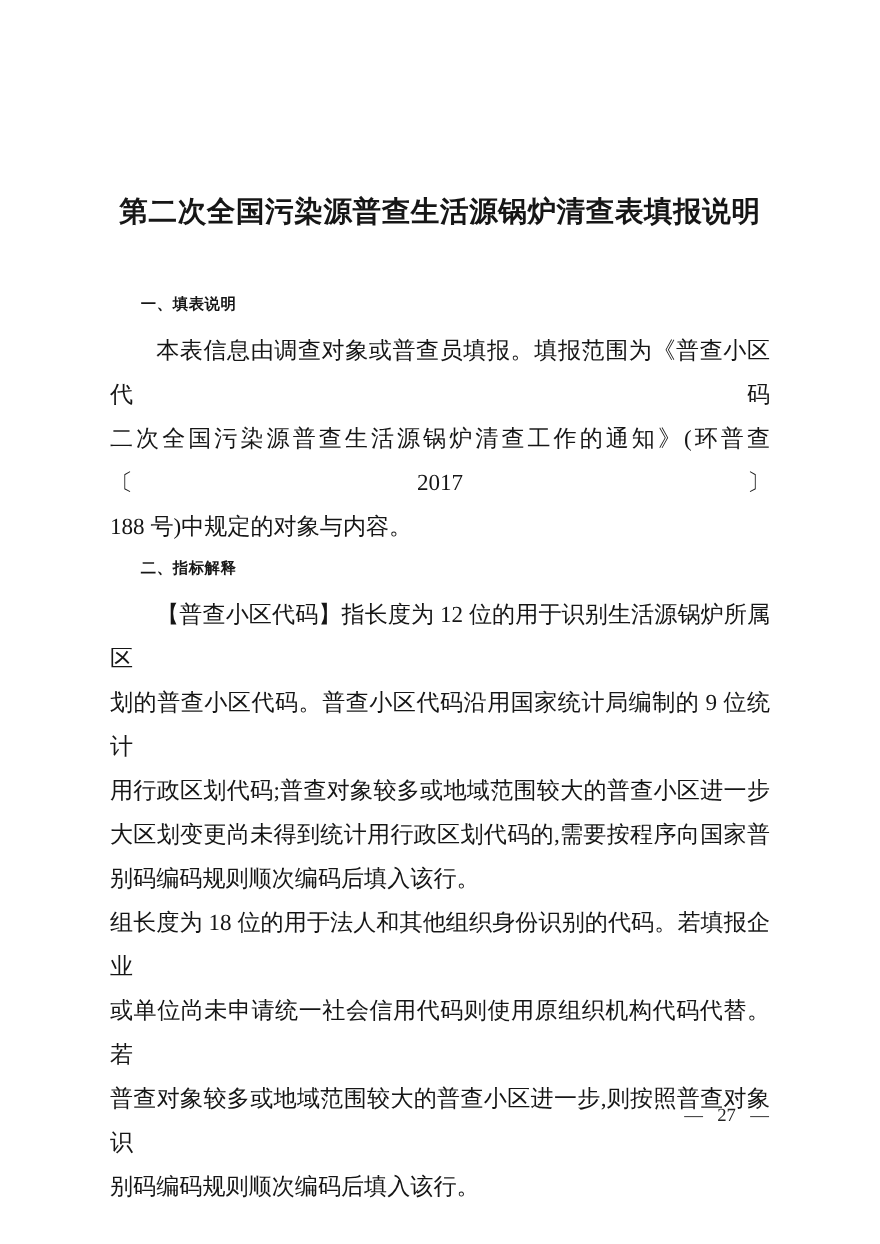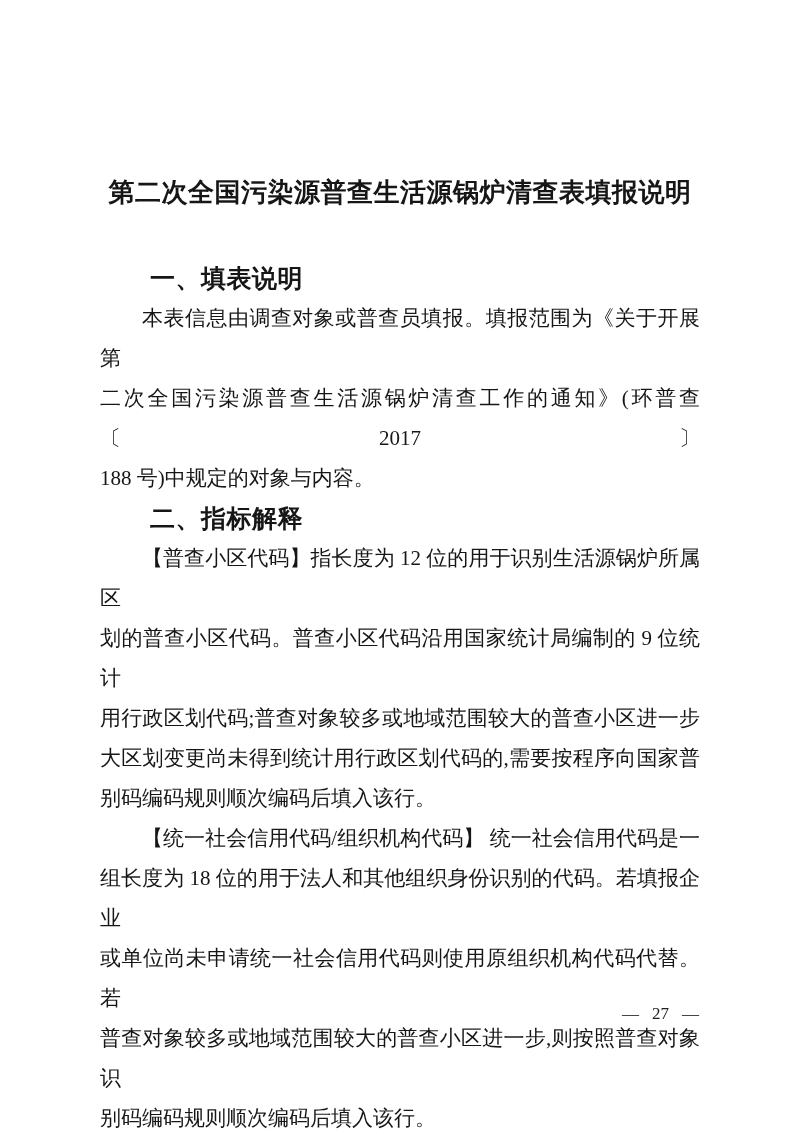--- a/index.html
+++ b/index.html
@@ -27,23 +27,23 @@
     margin: 172px 0 46px 0;
     font-family: "Liberation Sans", "DejaVu Sans", sans-serif;
     font-weight: bold;
     font-size: 26px;
     line-height: 40px;
     text-align: center;
     letter-spacing: 0.5px;
     white-space: nowrap;
   }
   .heading {
-    font-family: Liberation Sans, sans-serif;
+    font-family: Liberation Mono, monospace;
     font-weight: bold;
-    font-size: 25px;
+    font-size: 14px;
     line-height: 40px;
     text-indent: 2em;
     letter-spacing: 0.5px;
   }
   .para {
     margin: 0;
   }
   .line {
     font-family: "Liberation Serif", "DejaVu Serif", serif;
     font-size: 21px;
@@ -74,37 +74,36 @@
 </head>
 <body>
 
 <div class="page">
   <div class="content">
 
     <div class="doc-title">第二次全国污染源普查生活源锅炉清查表填报说明</div>
 
     <div class="heading">一、填表说明</div>
     <div class="para">
-      <div class="line first">本表信息由调查对象或普查员填报。填报范围为《关于开展第</div>
+      <div class="line first">本表信息由调查对象或普查员填报。填报范围为《普查小区代码</div>
       <div class="line">二次全国污染源普查生活源锅炉清查工作的通知》(环普查〔2017〕</div>
       <div class="line last">188 号)中规定的对象与内容。</div>
     </div>
 
     <div class="heading">二、指标解释</div>
 
     <div class="para">
       <div class="line first">【普查小区代码】指长度为 12 位的用于识别生活源锅炉所属区</div>
       <div class="line">划的普查小区代码。普查小区代码沿用国家统计局编制的 9 位统计</div>
       <div class="line">用行政区划代码;普查对象较多或地域范围较大的普查小区进一步</div>
       <div class="line">大区划变更尚未得到统计用行政区划代码的,需要按程序向国家普</div>
       <div class="line last">别码编码规则顺次编码后填入该行。</div>
     </div>
 
     <div class="para">
-      <div class="line first">【统一社会信用代码/组织机构代码】 统一社会信用代码是一</div>
       <div class="line">组长度为 18 位的用于法人和其他组织身份识别的代码。若填报企业</div>
       <div class="line">或单位尚未申请统一社会信用代码则使用原组织机构代码代替。若</div>
       <div class="line">普查对象较多或地域范围较大的普查小区进一步,则按照普查对象识</div>
       <div class="line last">别码编码规则顺次编码后填入该行。</div>
     </div>
 
   </div>
 
   <div class="page-footer">
     <span>—</span>

